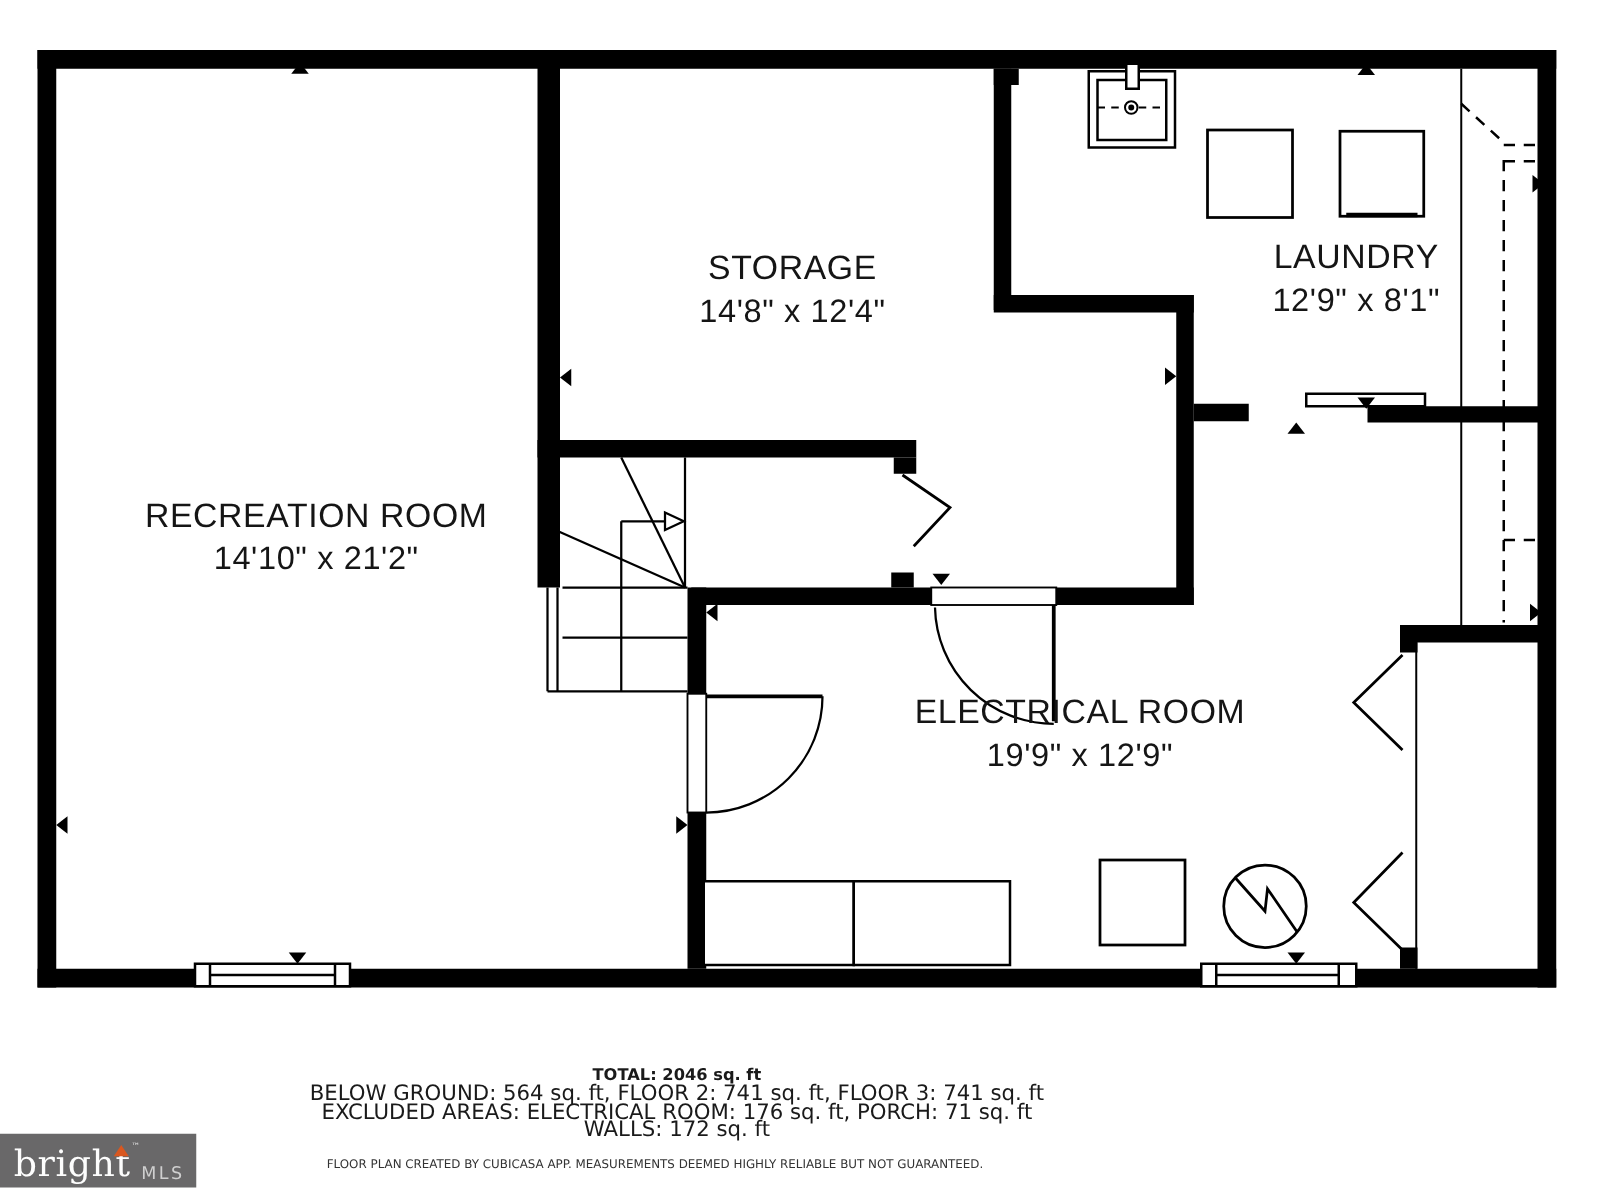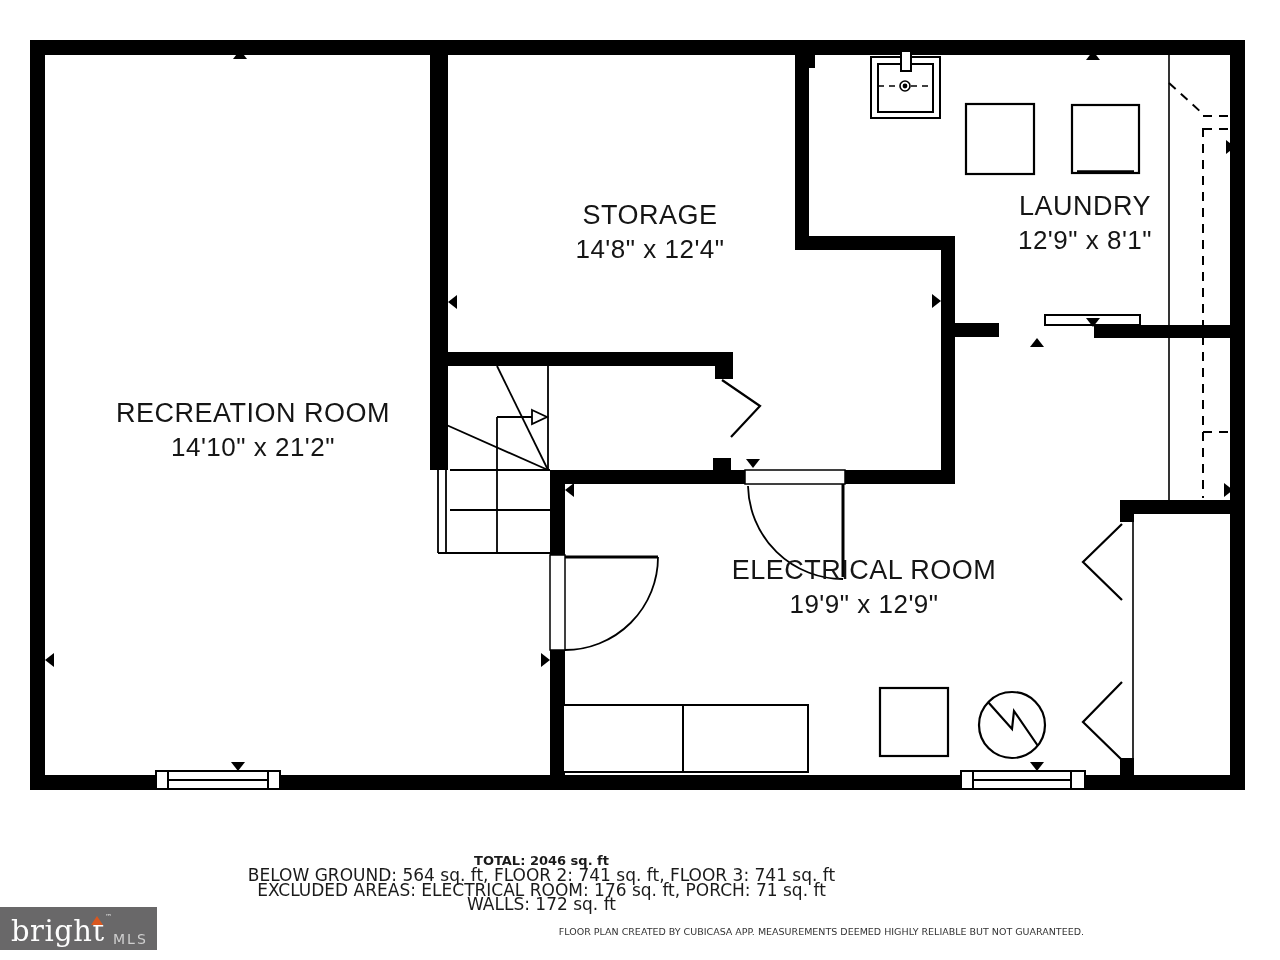--- a/index.html
+++ b/index.html
@@ -7,22 +7,22 @@
          font-family:"Liberation Sans",sans-serif;color:#111;}
   #plan-svg{position:absolute;left:0;top:0;}
   .room-label{position:absolute;transform:translate(-50%,-50%);text-align:center;
               white-space:nowrap;color:#151515;line-height:1.3;}
   .room-label .rname{font-size:27px;letter-spacing:.5px;}
   .room-label .rdims{font-size:26px;letter-spacing:.5px;}
   .summary{position:absolute;left:0;top:853px;width:1083px;text-align:center;
            font-family:"DejaVu Sans",sans-serif;color:#1a1a1a;}
   .summary .tot{font-size:13px;font-weight:bold;line-height:15px;}
   .summary .ln{font-size:17px;line-height:14.5px;}
-  .disclaimer{position:absolute;left:0;top:926px;width:1048px;text-align:right;
-              font-family:"DejaVu Sans",sans-serif;font-size:9.5px;color:#333;margin-left:36px;}
+  .disclaimer{position:absolute;left:0;top:926px;width:1048px;text-align:center;
+              font-family:"DejaVu Sans",sans-serif;font-size:9.5px;color:#333;}
   .logo{position:absolute;left:0;top:907px;width:157px;height:43px;background:#696869;}
   .logo .brand{position:absolute;left:11px;top:7px;font-family:"DejaVu Serif",serif;
                font-size:29px;color:#fdfdfd;letter-spacing:.5px;}
   .logo .accent{position:absolute;left:91px;top:9px;width:0;height:0;
                 border-left:6px solid transparent;border-right:6px solid transparent;
                 border-bottom:9px solid #d9571f;}
   .logo .tm{position:absolute;left:105px;top:6px;font-size:7px;color:#e8e8e8;
             font-family:"DejaVu Sans",sans-serif;}
   .logo .mls{position:absolute;left:113px;top:24px;font-family:"DejaVu Sans",sans-serif;
              font-size:14px;color:#cfcfcf;letter-spacing:2px;}
@@ -169,21 +169,21 @@
       <polygon points="231,762 245,762 238,771"></polygon>
       <polygon points="1030,762 1044,762 1037,771"></polygon>
       <polygon points="1224,483 1224,497 1233,490"></polygon>
     </g>
   </svg>
 
   <div class="room-label" style="left:253px;top:430px">
     <div class="rname">RECREATION ROOM</div>
     <div class="rdims">14'10" x 21'2"</div>
   </div>
-  <div class="room-label" style="left:650px;top:232px">
+  <div class="room-label" style="left:634px;top:232px">
     <div class="rname">STORAGE</div>
     <div class="rdims">14'8" x 12'4"</div>
   </div>
   <div class="room-label" style="left:1085px;top:223px">
     <div class="rname">LAUNDRY</div>
     <div class="rdims">12'9" x 8'1"</div>
   </div>
   <div class="room-label" style="left:864px;top:587px">
     <div class="rname">ELECTRICAL ROOM</div>
     <div class="rdims">19'9" x 12'9"</div>

